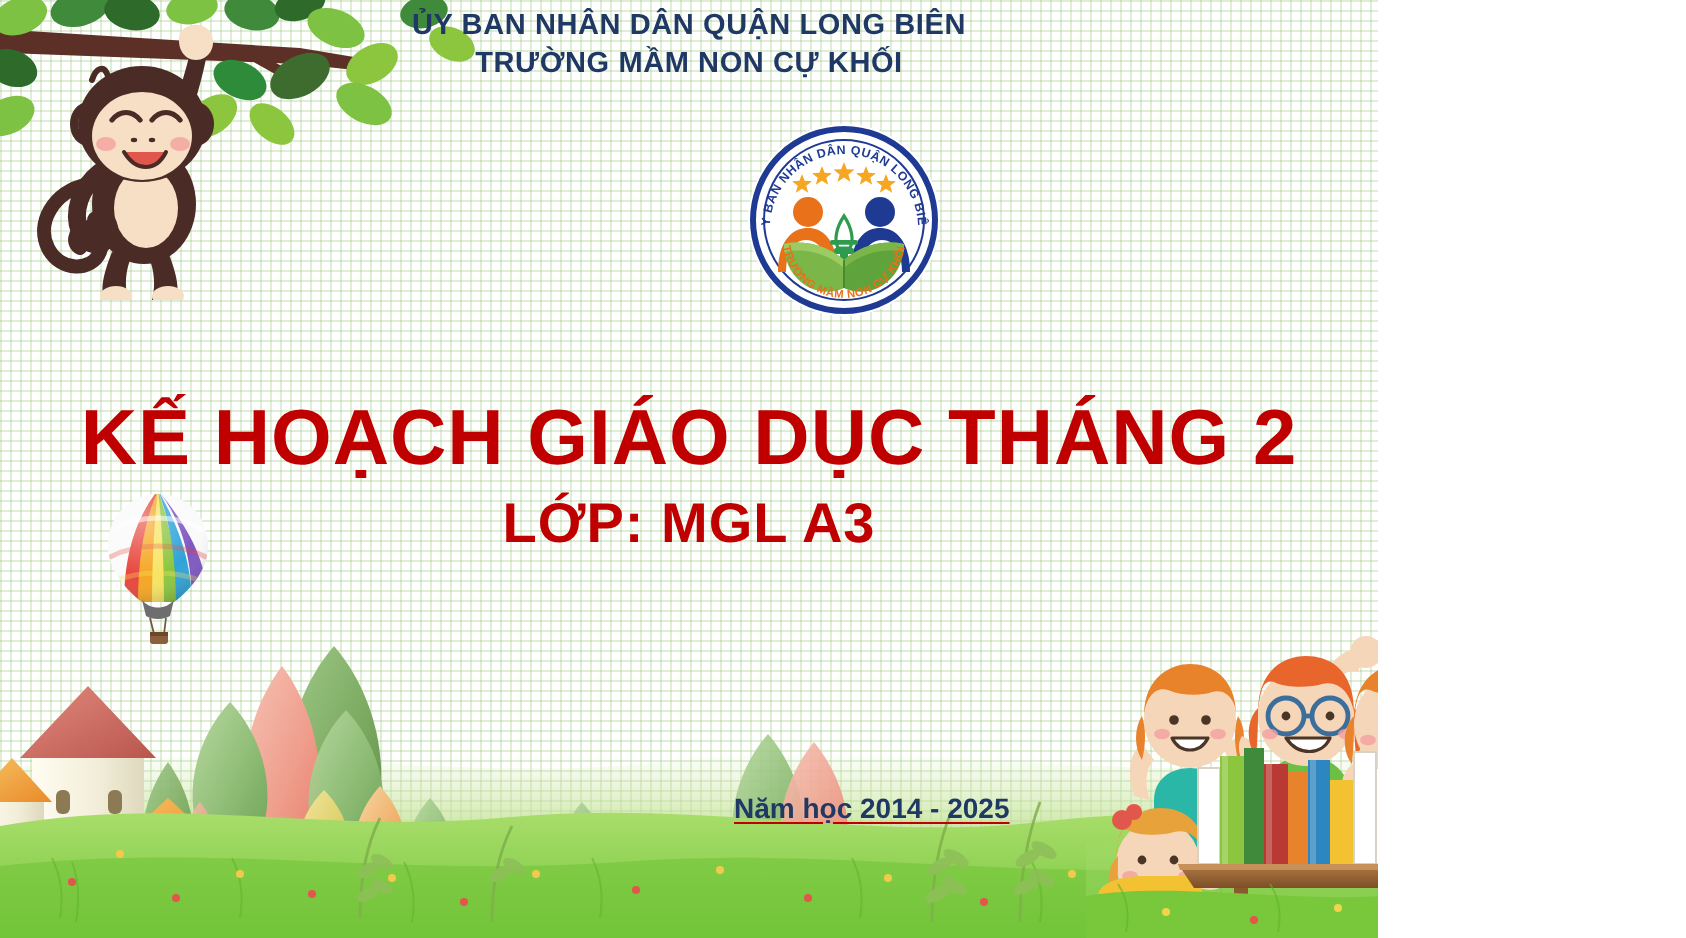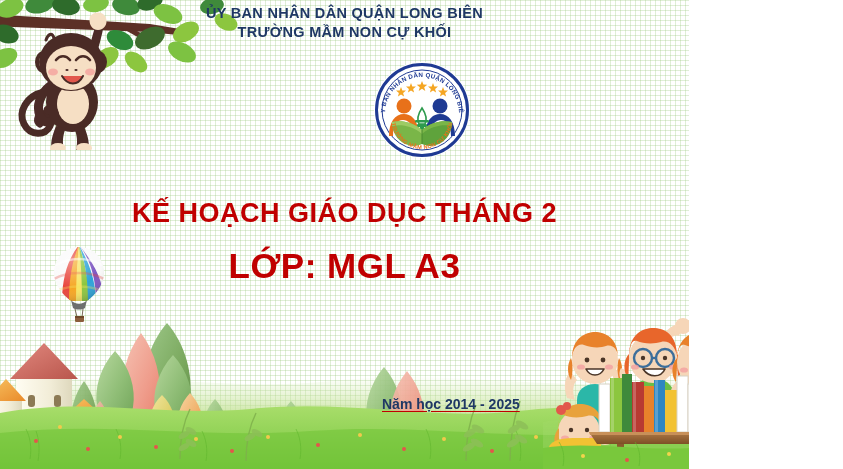--- a/index.html
+++ b/index.html
@@ -19,28 +19,28 @@
   .hdr{
     position:absolute;left:0;right:0;top:4px;text-align:center;
     color:#1F3864;font-weight:bold;font-size:14.5px;letter-spacing:.3px;
     line-height:19px;z-index:40;
   }
   
   .logo{position:absolute;left:367px;top:58px;width:110px;height:105px;z-index:40;}
   
   .title1{
     position:absolute;left:0;right:0;top:198px;text-align:center;
-    color:#C00000;font-weight:bold;font-size:27px;letter-spacing:.5px;z-index:40;
+    color:#C00000;font-weight:bold;font-size:39px;letter-spacing:.5px;z-index:40;
   }
   .title2{
     position:absolute;left:0;right:0;top:246px;text-align:center;
-    color:#C00000;font-weight:bold;font-size:35px;letter-spacing:.5px;z-index:40;
+    color:#C00000;font-weight:bold;font-size:28px;letter-spacing:.5px;z-index:40;
   }
   .year{
-    position:absolute;left:350px;top:396px;
+    position:absolute;left:335px;top:396px;
     color:#1F3864;font-weight:bold;font-size:14px;z-index:41;
     text-decoration:underline;text-decoration-color:#C00000;
     text-underline-offset:2px;
     padding-left:32px;
   }
   
   .layer{position:absolute;}
   .lyr-branch{left:0;top:0;width:240px;height:150px;z-index:20;}
   .lyr-balloon-big{left:733px;top:-4px;width:112px;height:132px;z-index:20;}
   .lyr-balloon-small{left:48px;top:243px;width:62px;height:82px;z-index:20;}

